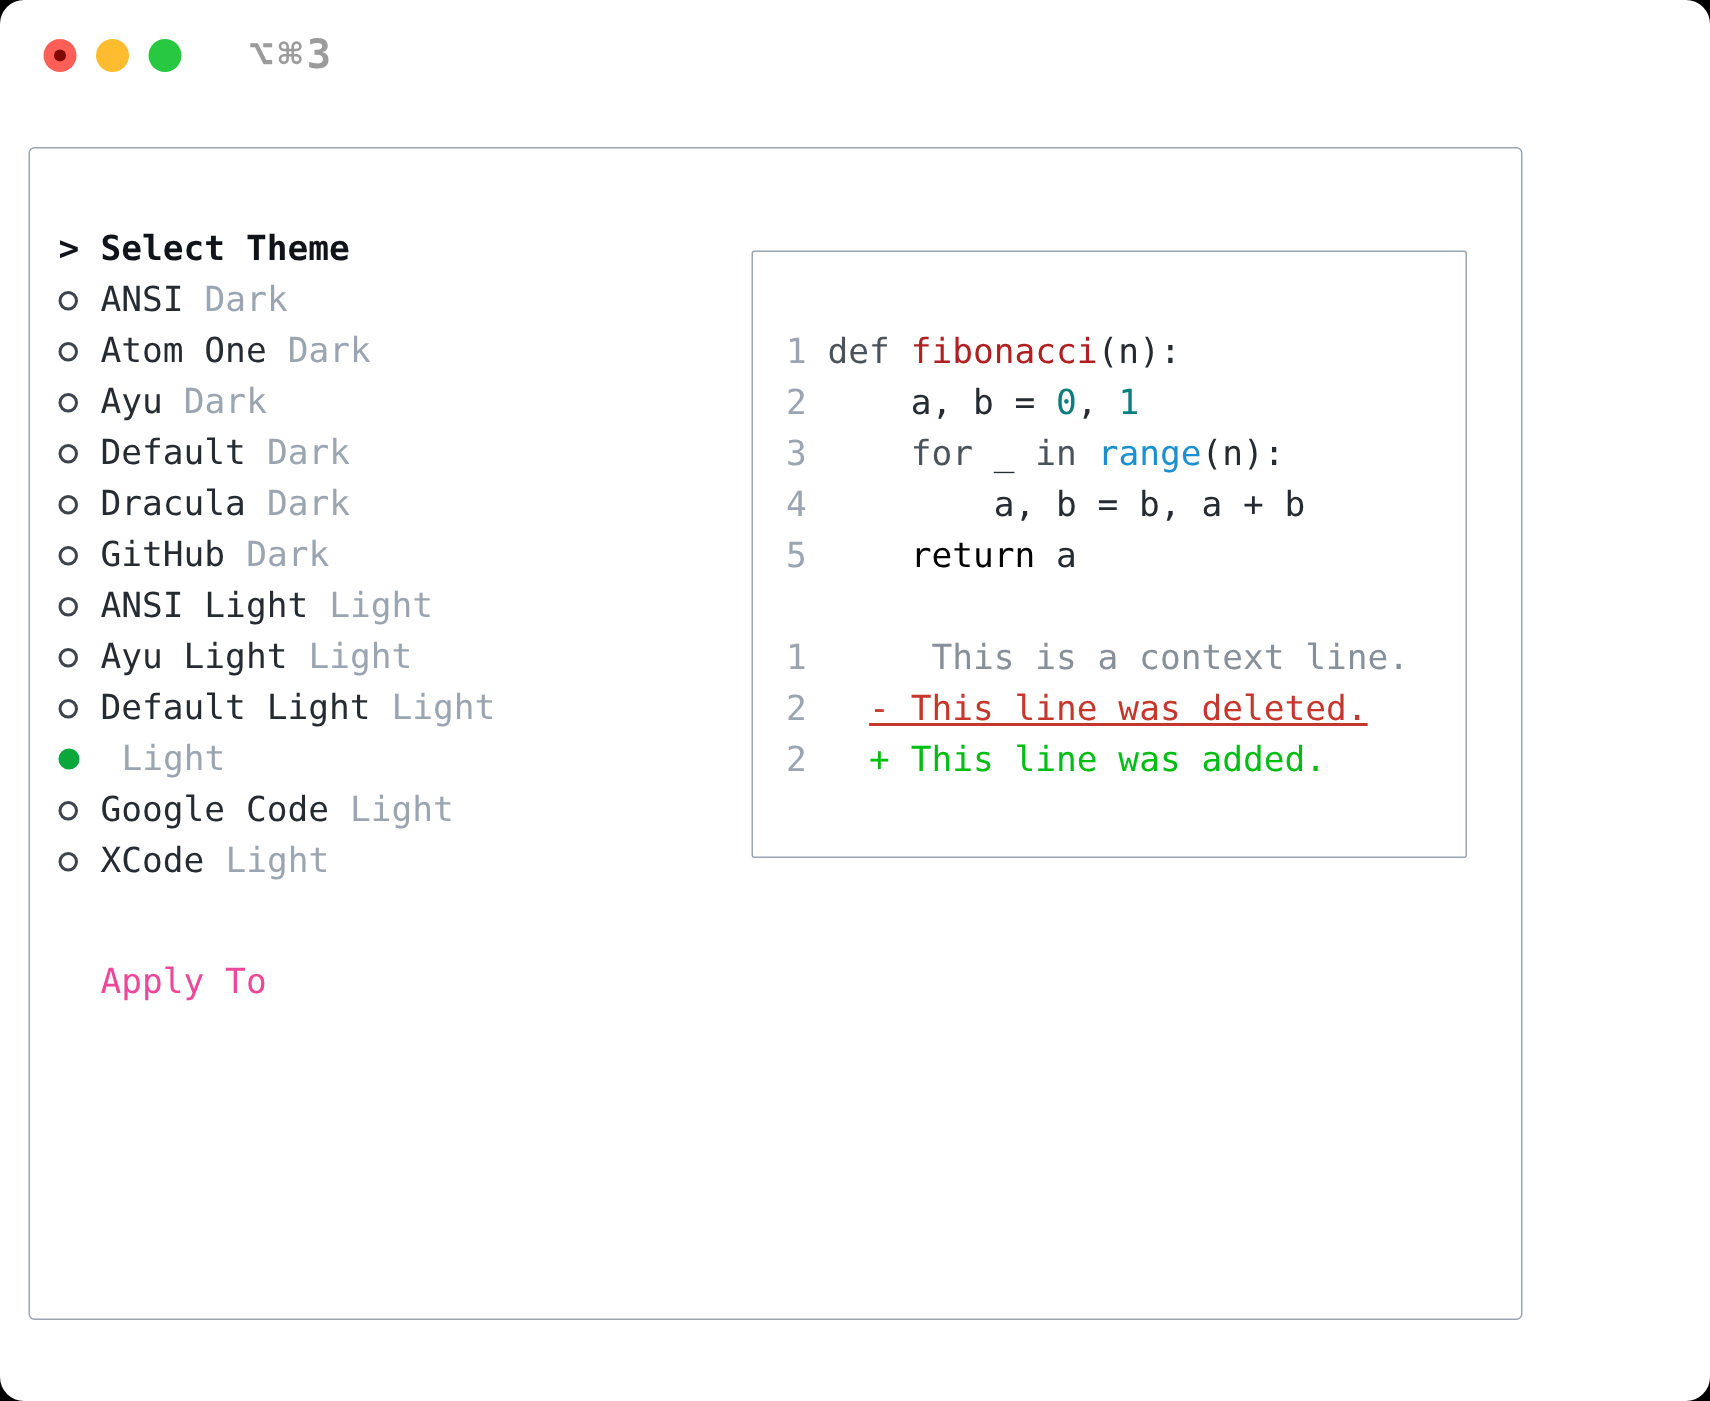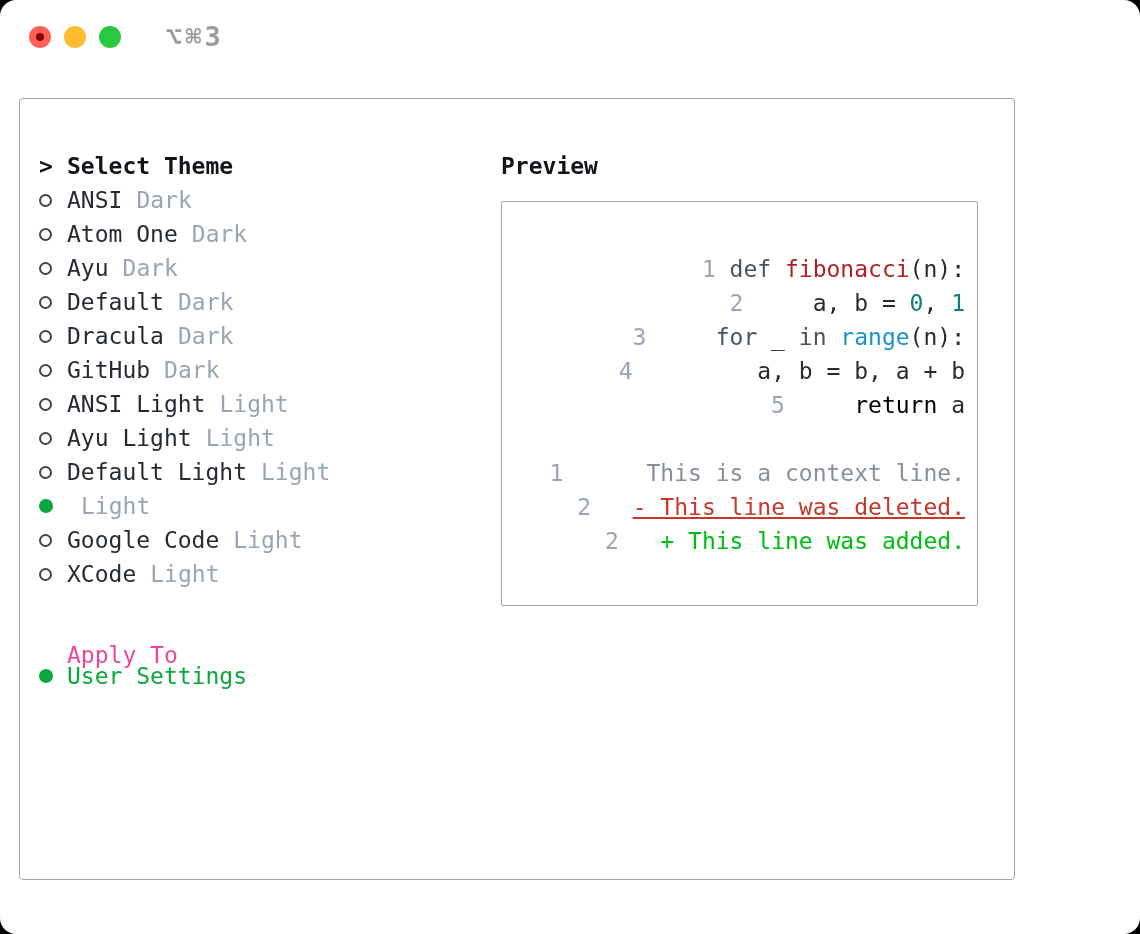--- a/index.html
+++ b/index.html
@@ -27,21 +27,21 @@
   .tname{color:#252b31;}
   .tname.sel{color:#0aa83c;}
   .ttag{color:#9aa5b1;margin-left:14px;}
   .apply-heading{margin-left:28px;color:#ec4899;margin-top:25px;}
   .gap{height:34px;}
   .hint{margin-top:34px;color:#a4adb6;width:436px;}
   
   .col-right{position:absolute;left:481px;top:50px;}
   .preview-heading{font-weight:bold;font-size:23px;line-height:34px;color:#101418;}
   .pbox{margin-top:18px;width:477px;height:405px;box-sizing:border-box;border:1.5px solid #9aa5b1;
-        border-radius:2px;padding:50px 12px 0 22px;overflow:hidden;text-align:right;}
+        border-radius:2px;padding:50px 12px 0 22px;overflow:hidden;}
   .pline{white-space:pre;font-size:23px;line-height:34px;height:34px;}
 </style>
 </head>
 <body>
 
 <div class="window">
 
   <div class="traffic">
     <span class="light close">
         <span class="dot"></span>
@@ -143,32 +143,25 @@
             <span class="tname">XCode</span>
             <span class="ttag">Light</span>
           </div>
         </div>
 
       <div class="gap"></div>
       <div class="row">
         <span class="apply-heading">Apply To</span>
       </div>
       <div id="apply-list">
-          <div class="row">
-            <span class="markerbox">
-              <span class="ring sel"></span>
-            </span>
-            <span class="tname sel">User Settings</span>
-          </div>
         </div>
 
     </div>
 
     <div class="col-right">
-      <div class="preview-heading">Preview</div>
       <div class="pbox" id="preview-box">
           <div class="pline"><span style="color: rgb(154, 165, 177);">1</span><span style="color: rgb(37, 43, 49);"> </span><span style="color: rgb(74, 82, 90);">def </span><span style="color: rgb(176, 31, 34);">fibonacci</span><span style="color: rgb(37, 43, 49);">(n):</span></div>
           <div class="pline"><span style="color: rgb(154, 165, 177);">2</span><span style="color: rgb(37, 43, 49);">     a, b = </span><span style="color: rgb(13, 126, 128);">0</span><span style="color: rgb(37, 43, 49);">, </span><span style="color: rgb(13, 126, 128);">1</span></div>
           <div class="pline"><span style="color: rgb(154, 165, 177);">3</span><span style="color: rgb(37, 43, 49);">     </span><span style="color: rgb(74, 82, 90);">for </span><span style="color: rgb(37, 43, 49);">_ </span><span style="color: rgb(74, 82, 90);">in </span><span style="color: rgb(27, 144, 208);">range</span><span style="color: rgb(37, 43, 49);">(n):</span></div>
           <div class="pline"><span style="color: rgb(154, 165, 177);">4</span><span style="color: rgb(37, 43, 49);">         a, b = b, a + b</span></div>
           <div class="pline"><span style="color: rgb(154, 165, 177);">5</span><span style="color: rgb(37, 43, 49);">     </span><span style="color: #000000;">return </span><span style="color: rgb(37, 43, 49);">a</span></div>
           <div class="pline"><span style="color: rgb(154, 165, 177);"></span></div>
           <div class="pline"><span style="color: rgb(154, 165, 177);">1</span><span style="color: rgb(135, 143, 152);">      This is a context line.</span></div>
           <div class="pline"><span style="color: rgb(154, 165, 177);">2</span><span style="color: rgb(37, 43, 49);">   </span><span style="color: rgb(197, 55, 44); text-decoration: underline;">- This line was deleted.</span></div>
           <div class="pline"><span style="color: rgb(154, 165, 177);">2</span><span style="color: rgb(37, 43, 49);">   </span><span style="color: rgb(0, 189, 19);">+ This line was added.</span></div>

